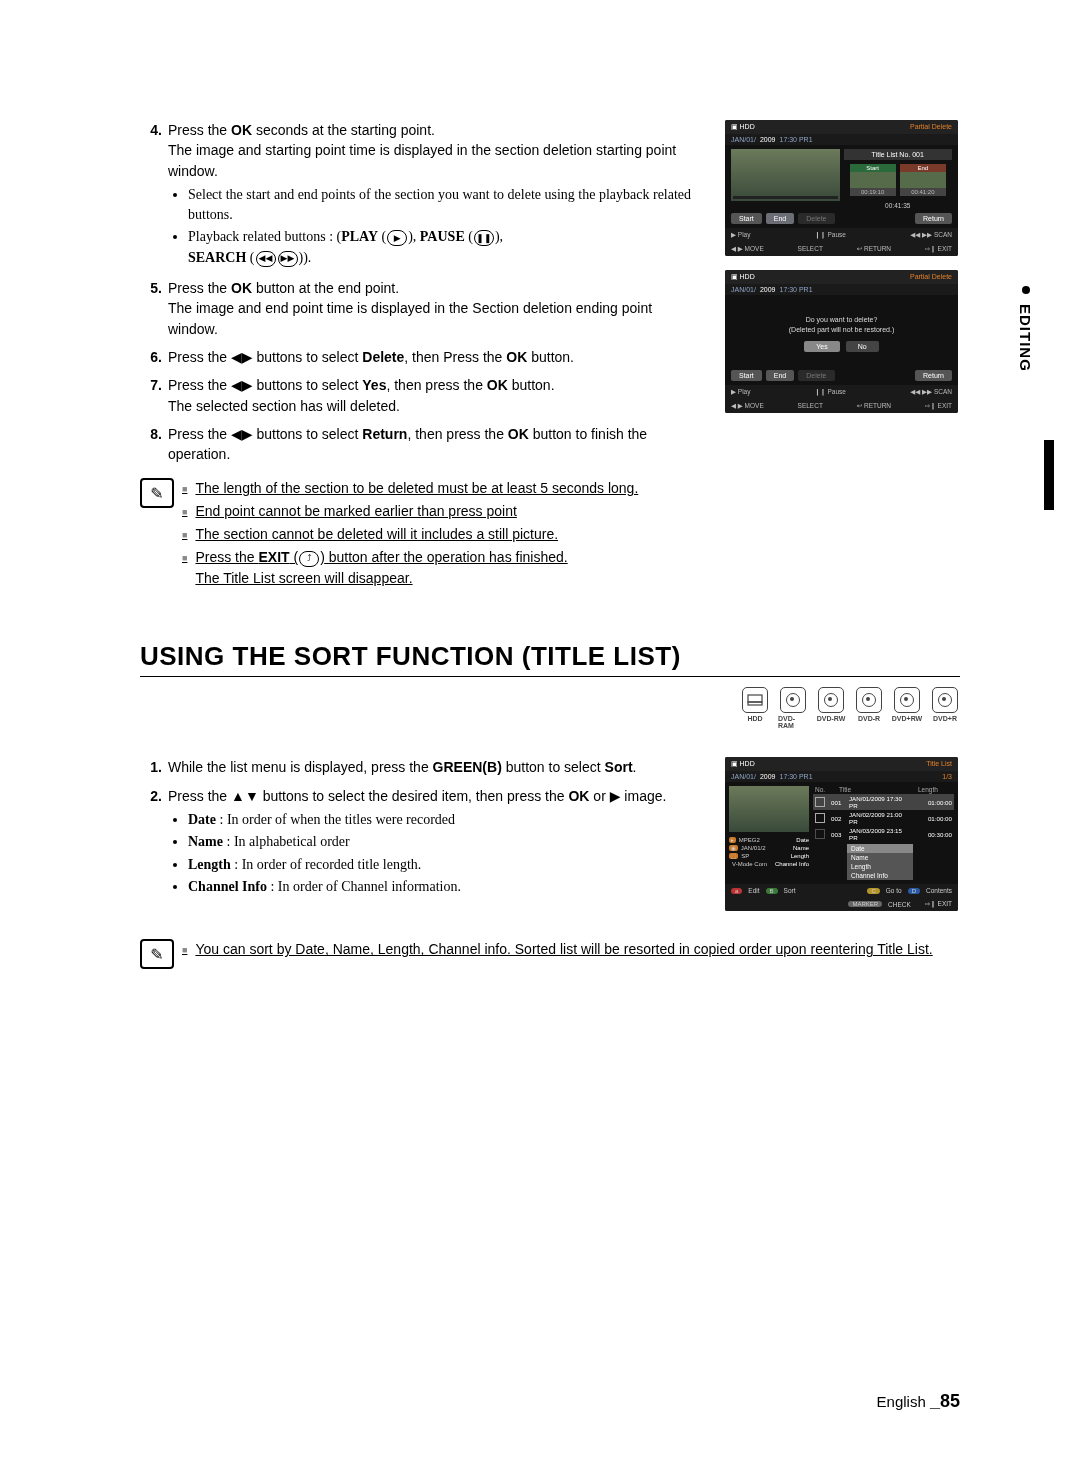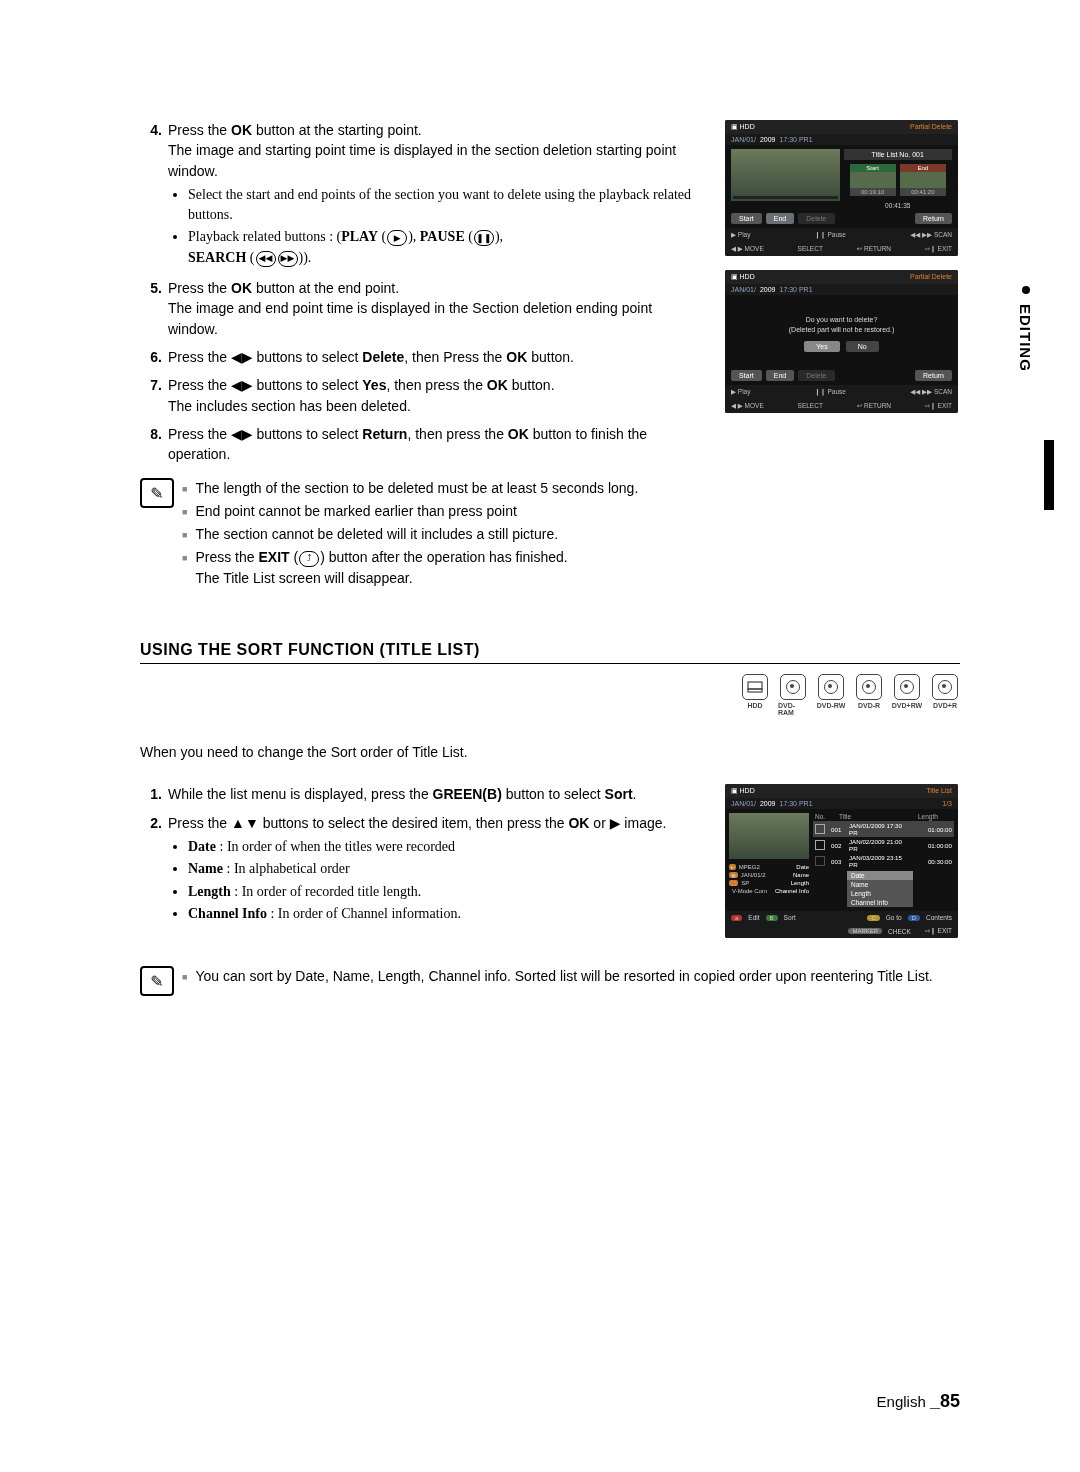--- a/index.html
+++ b/index.html
@@ -51,25 +51,25 @@
   .ol > li > .body { flex: 1; }
   .ul-bullets { list-style: disc; padding-left: 20px; margin: 4px 0 0 0; }
   .ul-bullets > li { margin: 2px 0; font-size: 14px; line-height: 1.45; font-family: Liberation Serif, serif; }
   .note-block { display: flex; margin-top: 12px; }
   .note-icon {
     width: 30px; height: 26px; flex: none;
     border: 2px solid #000; border-radius: 4px;
     display: flex; align-items: center; justify-content: center;
     font-size: 16px; margin-right: 8px; margin-top: 2px;
   }
-  .note-list { list-style: none; padding: 0; margin: 0; flex: 1; }
+  .note-list { list-style: none; padding: 0; margin: 0; flex: 1; text-decoration: underline; }
   .note-list > li { display: flex; font-size: 14px; line-height: 1.5; margin: 2px 0; }
   .note-list > li::before { content: "■"; color: #888; font-size: 9px; margin-right: 8px; margin-top: 5px; }
   .section-heading {
-    font-size: 16px; font-weight: bold; letter-spacing: 0.5px;
+    font-size: 26px; font-weight: bold; letter-spacing: 0.5px;
     margin: 50px 0 6px 0; padding-bottom: 4px; border-bottom: 1px solid #000;
   }
   .disc-icons { display: flex; justify-content: flex-end; gap: 8px; margin: 10px 0 28px 0; }
   .disc {
     width: 30px; display: flex; flex-direction: column; align-items: center;
     font-size: 7px; font-weight: bold; color: #444;
   }
   .disc .circ {
     width: 24px; height: 24px; border: 1.5px solid #444; border-radius: 5px;
     display: flex; align-items: center; justify-content: center; margin-bottom: 2px;
@@ -154,21 +154,21 @@
   <div class="side-bar"></div>
 
   <div class="content">
 
     <div class="row">
       <div class="col-text">
         <ul class="ol">
           <li>
             <span class="num">4.</span>
             <span class="body">
-              <span>Press the </span><b>OK</b><span> button at the starting point.</span><br>
+              <span>Press the </span><b>OK</b><span> seconds at the starting point.</span><br>
               <span>The image and starting point time is displayed in the section deletion starting point window.</span>
               <ul class="ul-bullets">
                 <li>Select the start and end points of the section you want to delete using the playback related buttons.</li>
                 <li>
                   <span>Playback related buttons : (</span><b>PLAY</b> (<span class="icon-btn">▶</span>), <b>PAUSE</b> (<span class="icon-btn">❚❚</span>),<br>
                   <b>SEARCH</b> (<span class="icon-btn">◀◀</span><span class="icon-btn">▶▶</span>)<span>).</span>
                 </li>
               </ul>
             </span>
           </li>
@@ -178,21 +178,21 @@
               <span>Press the </span><b>OK</b><span> button at the end point.</span><br>
               <span>The image and end point time is displayed in the Section deletion ending point window.</span>
             </span>
           </li>
           <li>
             <span class="num">6.</span>
             <span class="body"><span>Press the ◀▶ buttons to select </span><b>Delete</b><span>, then Press the </span><b>OK</b><span> button.</span></span>
           </li>
           <li>
             <span class="num">7.</span>
-            <span class="body"><span>Press the ◀▶ buttons to select </span><b>Yes</b><span>, then press the </span><b>OK</b><span> button.</span><br><span>The includes section has been deleted.</span></span>
+            <span class="body"><span>Press the ◀▶ buttons to select </span><b>Yes</b><span>, then press the </span><b>OK</b><span> button.</span><br><span>The selected section has will deleted.</span></span>
           </li>
           <li>
             <span class="num">8.</span>
             <span class="body"><span>Press the ◀▶ buttons to select </span><b>Return</b><span>, then press the </span><b>OK</b><span> button to finish the operation.</span></span>
           </li>
         </ul>
 
         <div class="note-block">
           <div class="note-icon">✎</div>
           <ul class="note-list">
@@ -342,21 +342,20 @@
           <span>DVD+RW</span>
         </div>
       <div class="disc">
           <div class="circ">
             <div class="inner"></div>
           </div>
           <span>DVD+R</span>
         </div>
     </div>
 
-    <p class="intro-para">When you need to change the Sort order of Title List.</p>
 
     <div class="row">
       <div class="col-text">
         <ul class="ol">
           <li>
             <span class="num">1.</span>
             <span class="body"><span>While the list menu is displayed, press the </span><b>GREEN(B)</b><span> button to select </span><b>Sort</b><span>.</span></span>
           </li>
           <li>
             <span class="num">2.</span>

